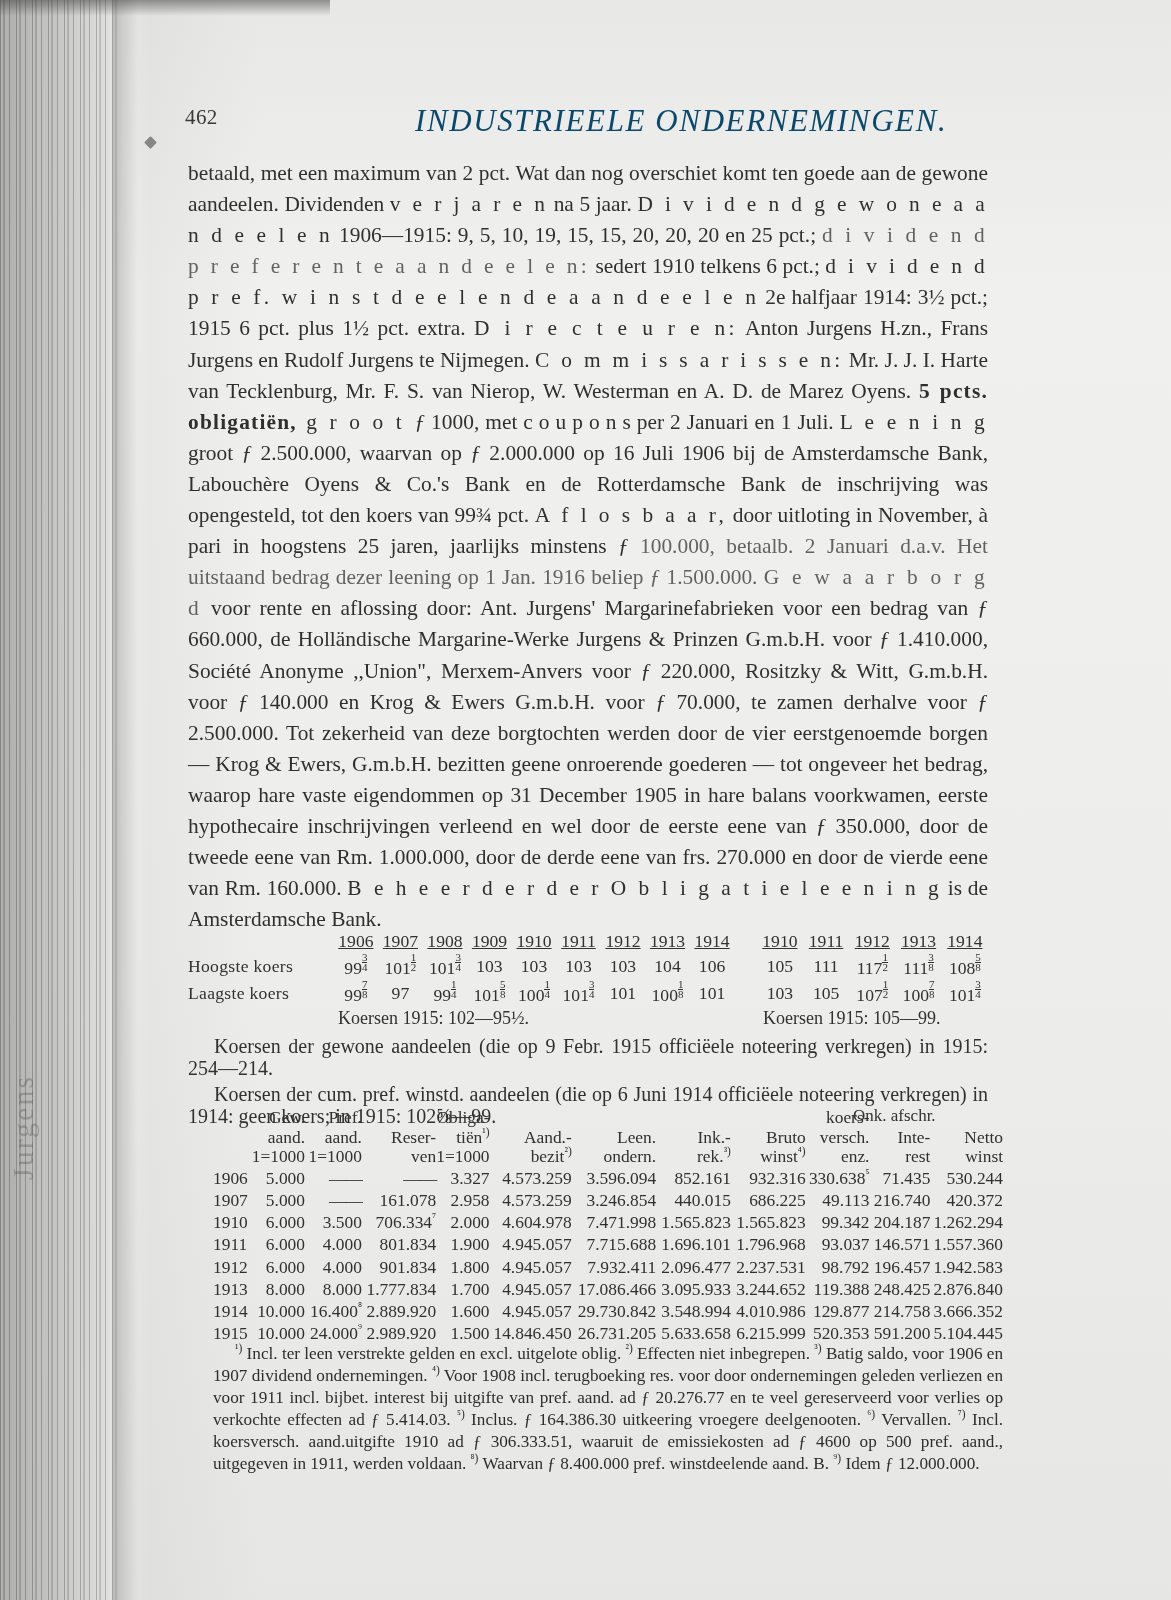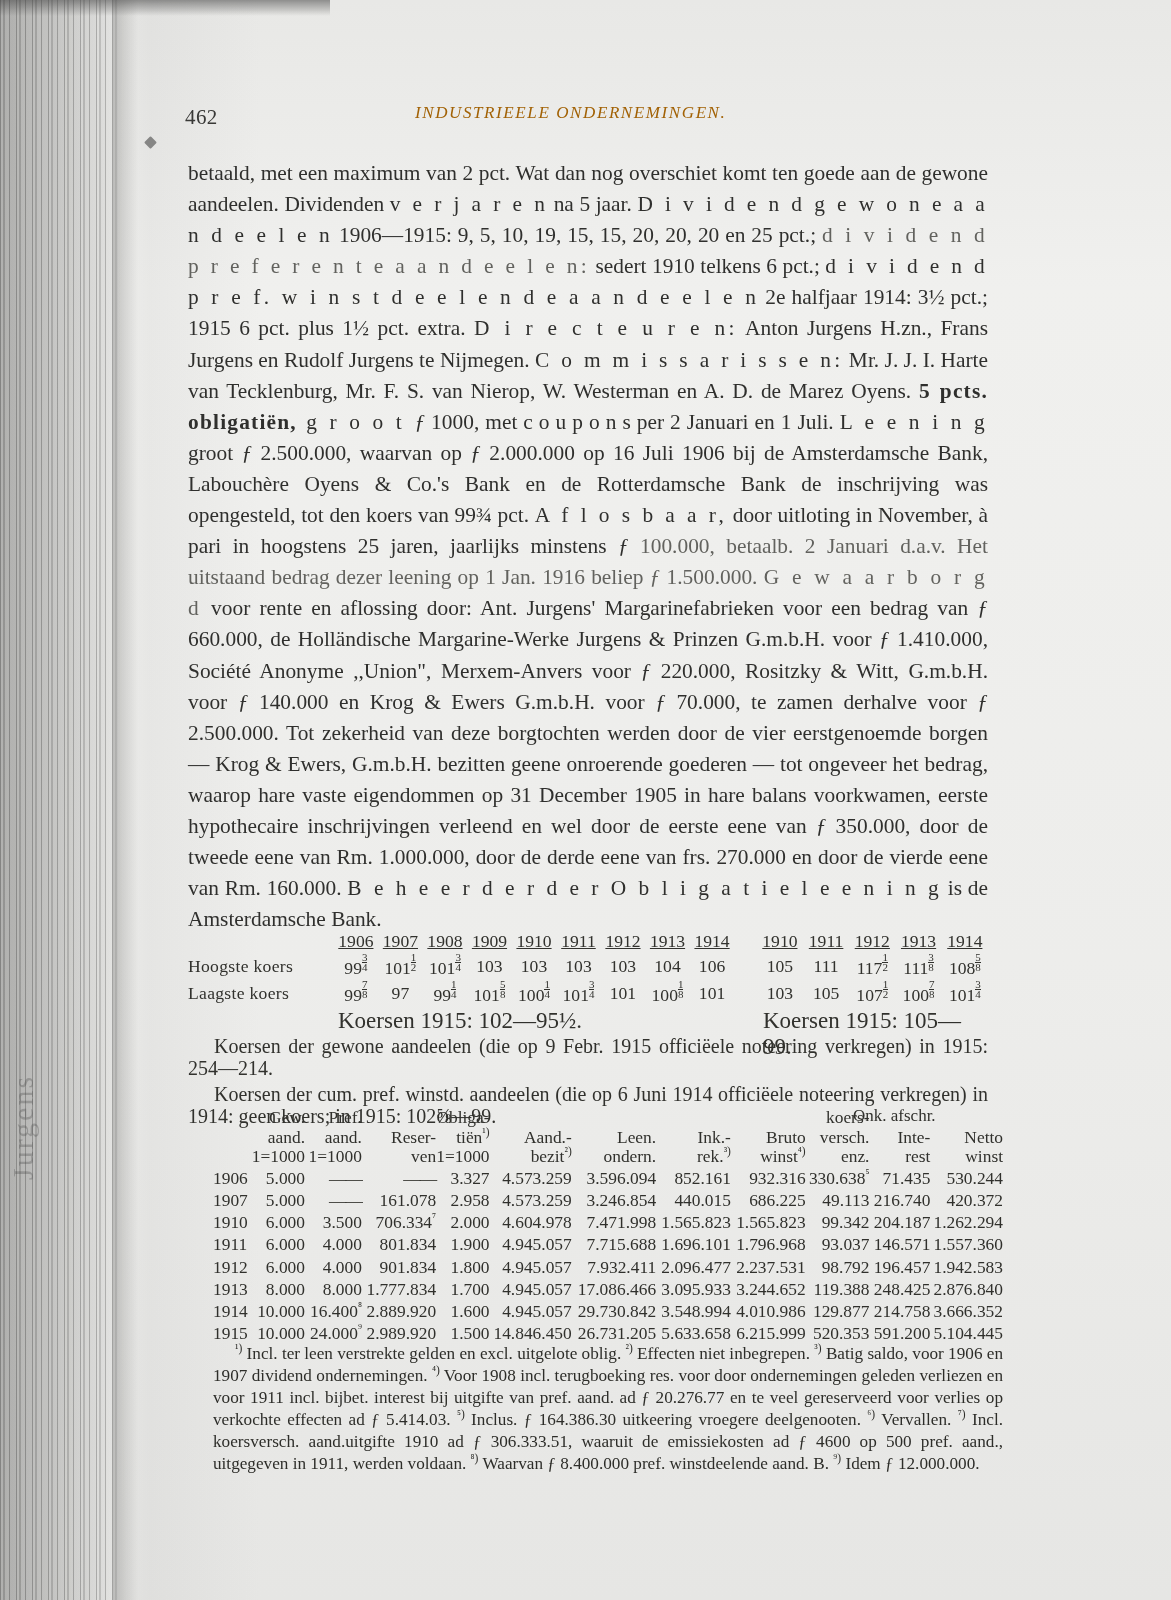--- a/index.html
+++ b/index.html
@@ -111,23 +111,23 @@
     position: absolute;
     left: 0; top: 0;
     font-size: 21px;
     letter-spacing: 0.4px;
     color: #3a3a38;
   }
   .runtitle {
     position: absolute;
     left: 230px; top: -2px;
     font-style: italic;
-    font-size: 17px;
+    font-size: 31px;
     letter-spacing: 1.6px;
-    color: #a16207;
+    color: #0c4a6e;
     white-space: nowrap;
   }
 
   
   .body {
     position: absolute;
     left: 188px; top: 158px;
     width: 800px;
     font-size: 21.4px;
     line-height: 31.1px;
@@ -194,21 +194,21 @@
   .frac b { display: block; font-weight: normal; }
   .frac i {
     display: block;
     font-style: normal;
     border-top: 1px solid #33332f;
   }
 
   .koers-foot {
     position: relative;
     height: 24px;
-    font-size: 23px;
+    font-size: 18px;
   }
   .kf-left  { position: absolute; left: 150px; top: 0; }
   .kf-right { position: absolute; left: 575px; top: 0; }
 
   .note-para {
     font-size: 20px;
     line-height: 22.6px;
     text-align: justify;
     width: 800px;
     margin-top: 3px;

